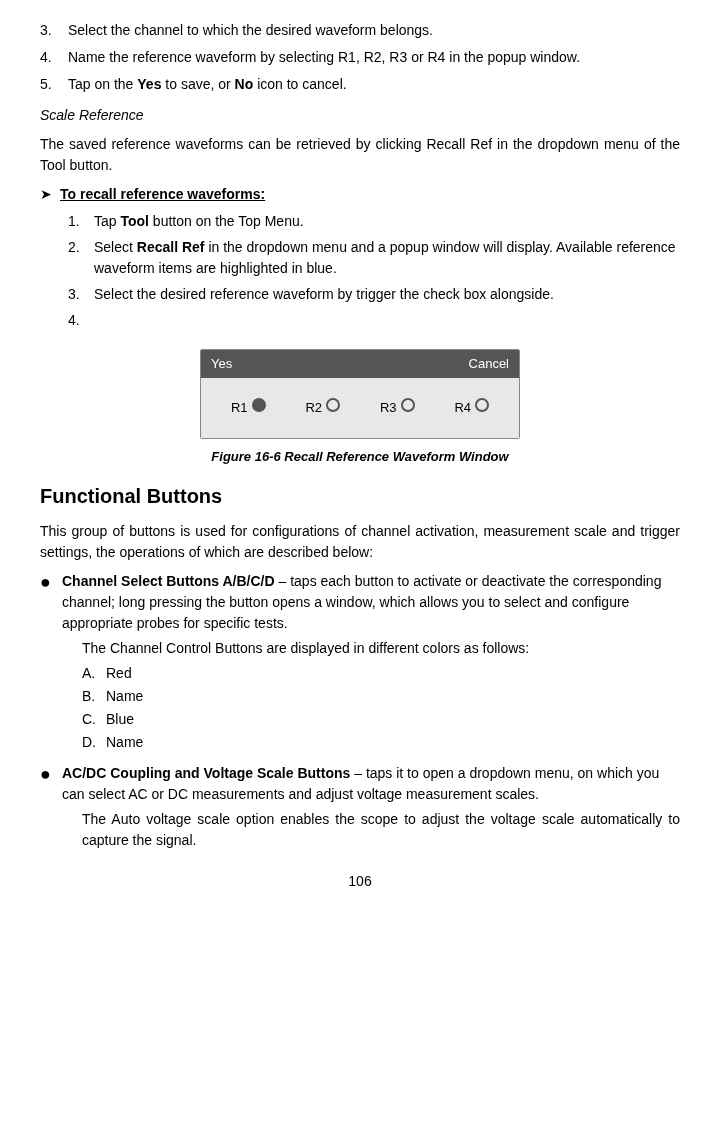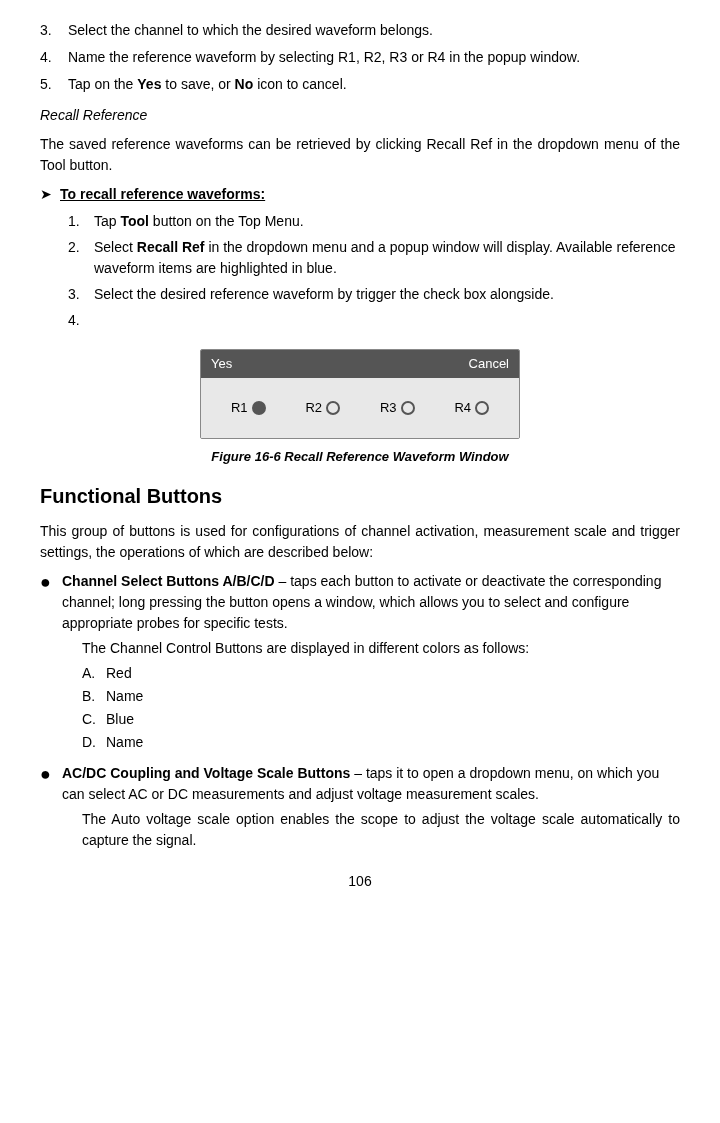--- a/index.html
+++ b/index.html
@@ -93,21 +93,21 @@
     .figure-body {
       display: flex;
       justify-content: space-around;
       align-items: center;
       flex: 1;
       background: #e8e8e8;
       padding: 8px 10px;
     }
     .ref-item {
       display: flex;
-      align-items: center;
+      align-items: flex-start;
       font-size: 13px;
       gap: 4px;
     }
     .ref-item .dot {
       width: 14px;
       height: 14px;
       border-radius: 50%;
       border: 2px solid #555;
       background: #555;
       display: inline-block;
@@ -183,21 +183,21 @@
       <span class="content">Name the reference waveform by selecting R1, R2, R3 or R4 in the popup window.</span>
     </li>
     <li>
       <span class="num">5.</span>
       <span class="content">Tap on the <b>Yes</b> to save, or <b>No</b> icon to cancel.</span>
     </li>
   </ul>
 </div>
 
 <div class="section-block">
-  <p class="section-title-italic">Recall Reference</p>
+  <p class="section-title-italic">Scale Reference</p>
   <p class="body-text">The saved reference waveforms can be retrieved by clicking Recall Ref in the dropdown menu of the Tool button.</p>
 
   <div class="bullet-arrow">
     <span class="arrow">➤</span>
     <span class="bullet-bold">To recall reference waveforms:</span>
   </div>
 
   <ul class="sub-list">
     <li>
       <span class="num">1.</span>

